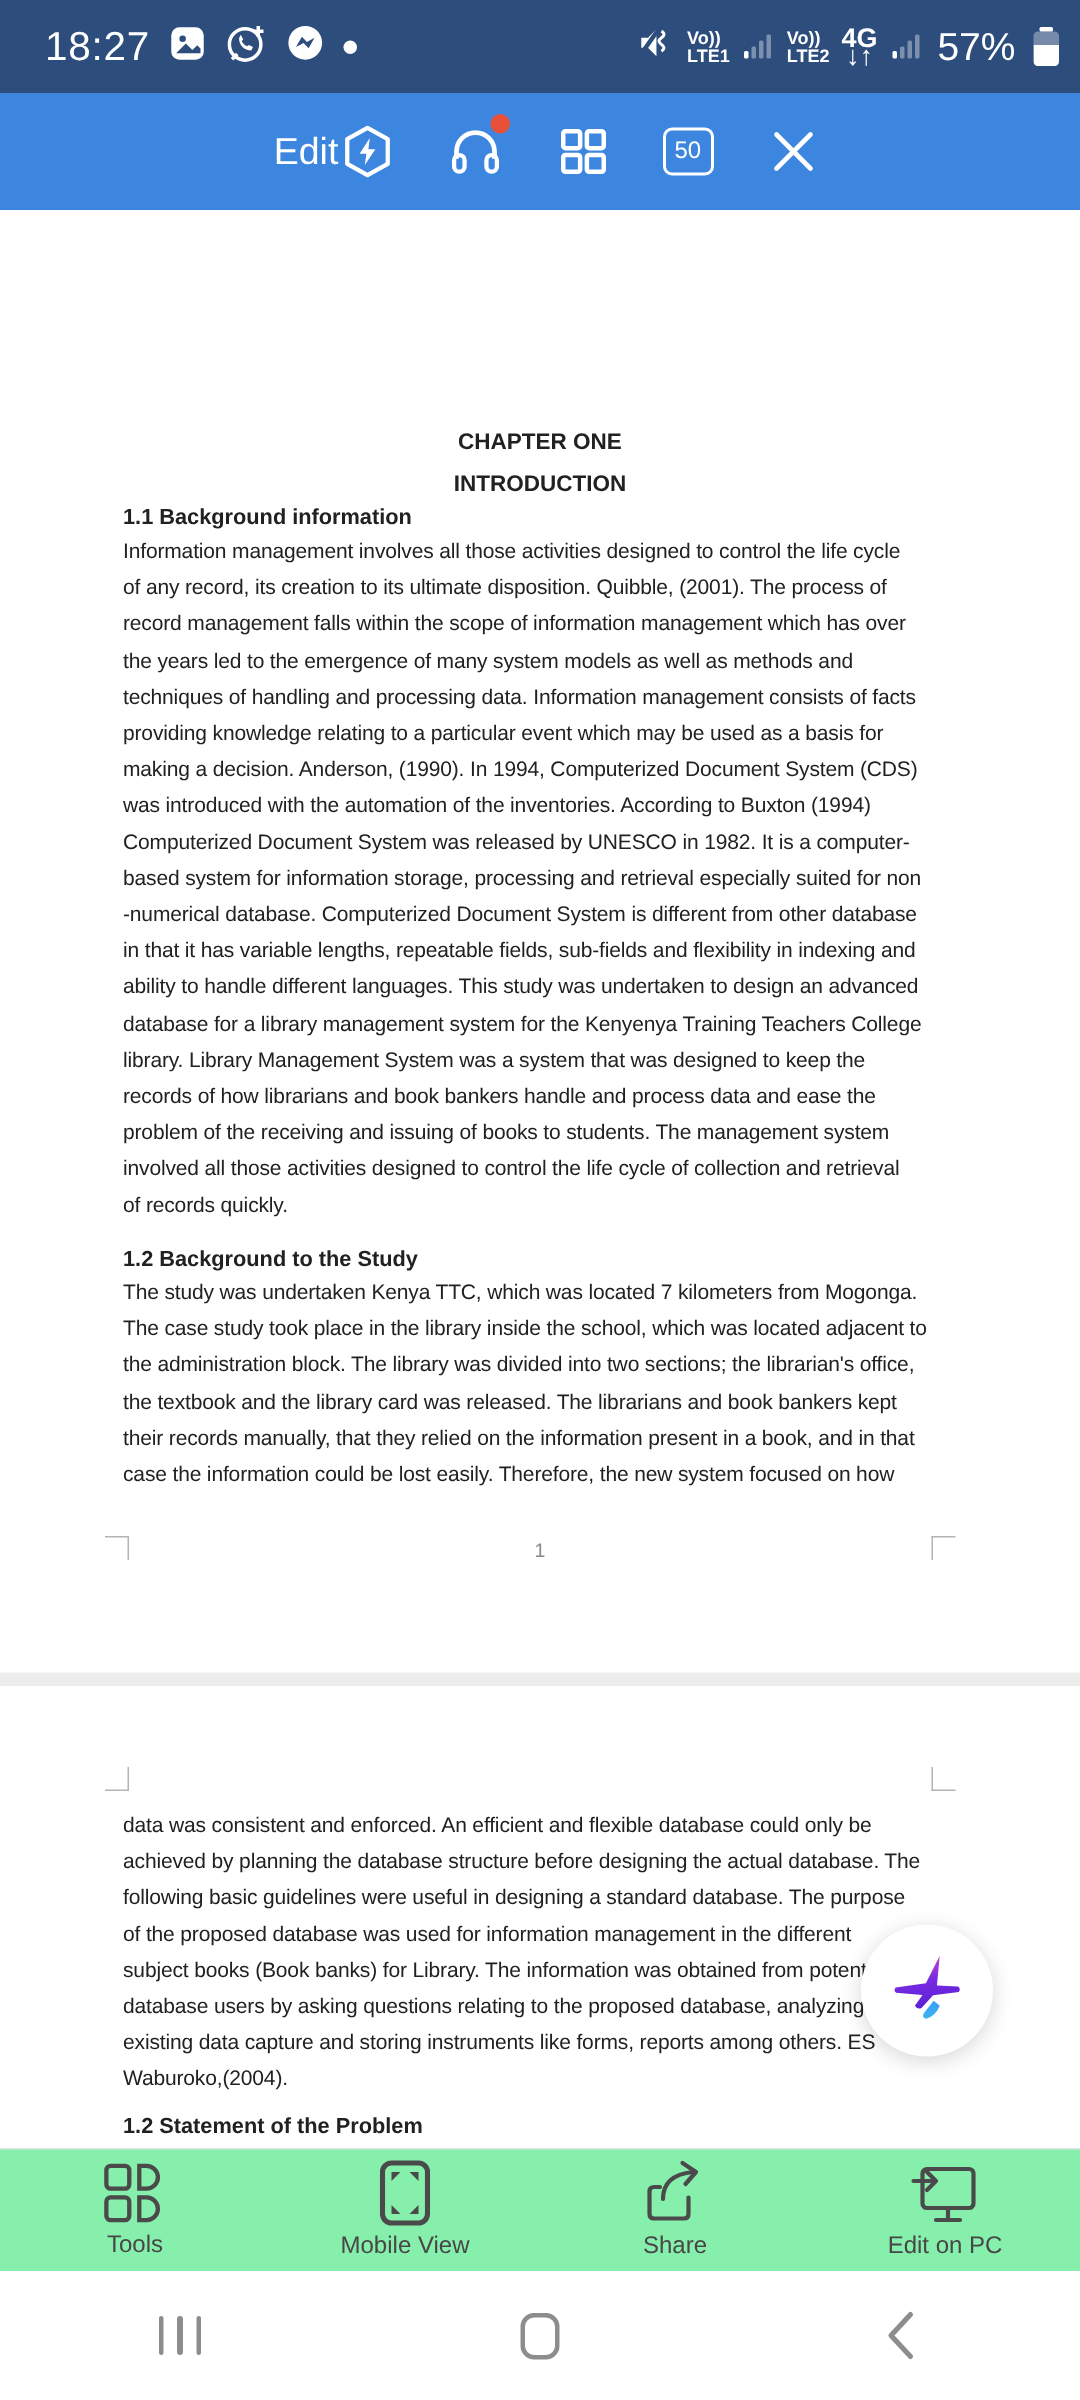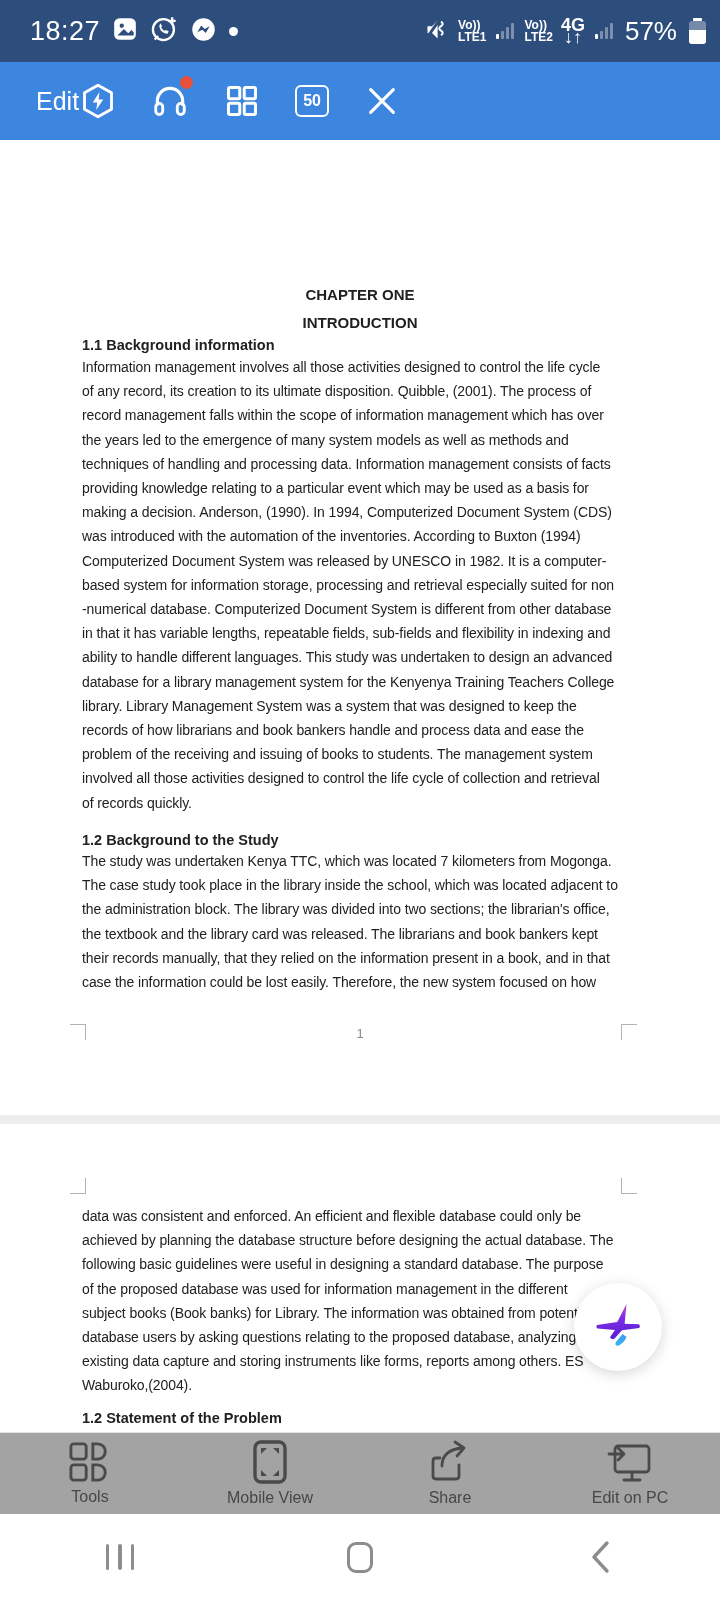--- a/index.html
+++ b/index.html
@@ -23,26 +23,26 @@
   .sig i:nth-child(3){ height:12px; }
   .sig i:nth-child(4){ height:16px; }
   .battery { position:relative; width:17px; height:26px; margin-left:4px; }
   .battery .tip { position:absolute; top:0; left:4px; width:9px; height:3px; background:#fff; border-radius:1px; }
   .battery .bod { position:absolute; top:3px; left:0; width:17px; height:23px; border-radius:3px; background:rgba(255,255,255,.35); overflow:hidden; }
   .battery .fill { position:absolute; left:0; bottom:0; width:100%; height:60%; background:#fff; }
   .dot-white { width:9px; height:9px; border-radius:50%; background:#fff; }
 
   
   .app-bar { position:absolute; left:0; top:62px; width:720px; height:78px; background:#3d86e0; color:#fff;
-    display:flex; align-items:center; justify-content:flex-start; padding:0 26px 0 36px; }
+    display:flex; align-items:center; justify-content:center; padding:0 26px 0 36px; }
   .ab-title { font-size:25px; font-weight:400; }
   .ab-icons { display:flex; align-items:center; gap:34px; }
   .ab-ic { position:relative; width:38px; height:38px; display:flex; align-items:center; justify-content:center; }
   .badge50 { width:34px; height:32px; border:2.5px solid #fff; border-radius:6px; display:flex; align-items:center; justify-content:center;
-    font-size:16px; font-weight:700; }
+    font-size:16px; font-weight:400; }
   .red-dot { position:absolute; top:-6px; right:-4px; width:13px; height:13px; border-radius:50%; background:#e8503a; }
 
   
   .doc { position:absolute; left:0; top:140px; width:720px; height:1292px; background:#fff; overflow:hidden; color:#212121; }
   .doc-line-wrap { position:absolute; left:82px; width:560px; }
   .center-h { position:absolute; left:82px; width:556px; text-align:center; font-weight:700; font-size:15px; line-height:24px; }
   .sec-title { position:absolute; left:82px; width:556px; font-weight:700; font-size:14.5px; line-height:20px; }
   .para .line, .para div { font-size:14px; line-height:24.2px; white-space:nowrap; letter-spacing:-0.1px; }
   .page-num { position:absolute; left:0; width:720px; text-align:center; font-size:13px; color:#8a8a8a; }
   .page-gap { position:absolute; left:0; width:720px; height:9px; background:#ededed; }
@@ -50,21 +50,21 @@
   .mark.bl { border-top:1.6px solid #b3b3b3; border-right:1.6px solid #b3b3b3; }
   .mark.br { border-top:1.6px solid #b3b3b3; border-left:1.6px solid #b3b3b3; }
   .mark.tl { border-bottom:1.6px solid #b3b3b3; border-right:1.6px solid #b3b3b3; }
   .mark.tr { border-bottom:1.6px solid #b3b3b3; border-left:1.6px solid #b3b3b3; }
 
   
   .fab { position:absolute; left:574px; top:1283px; width:88px; height:88px; border-radius:50%; background:#fff;
     box-shadow:0 3px 14px rgba(0,0,0,.16); display:flex; align-items:center; justify-content:center; z-index:5; }
 
   
-  .toolbar { position:absolute; left:0; top:1432px; width:720px; height:82px; background:#a3a3a3; border-top:1px solid #e2e2e2;
+  .toolbar { position:absolute; left:0; top:1432px; width:720px; height:82px; background:#86efac; border-top:1px solid #e2e2e2;
     display:flex; align-items:stretch; z-index:6; }
   .tb-item { flex:1; display:flex; flex-direction:column; align-items:center; justify-content:center; gap:5px; color:#474747; }
   .tb-item svg { display:block; }
   .tb-label { font-size:16px; color:#474747; }
 
   
   .navbar { position:absolute; left:0; top:1514px; width:720px; height:86px; background:#fff;
     display:flex; align-items:center; justify-content:space-around; z-index:6; }
   .nav-btn { width:120px; display:flex; align-items:center; justify-content:center; color:#8d8d8d; }
   .recents { display:flex; gap:9px; }

